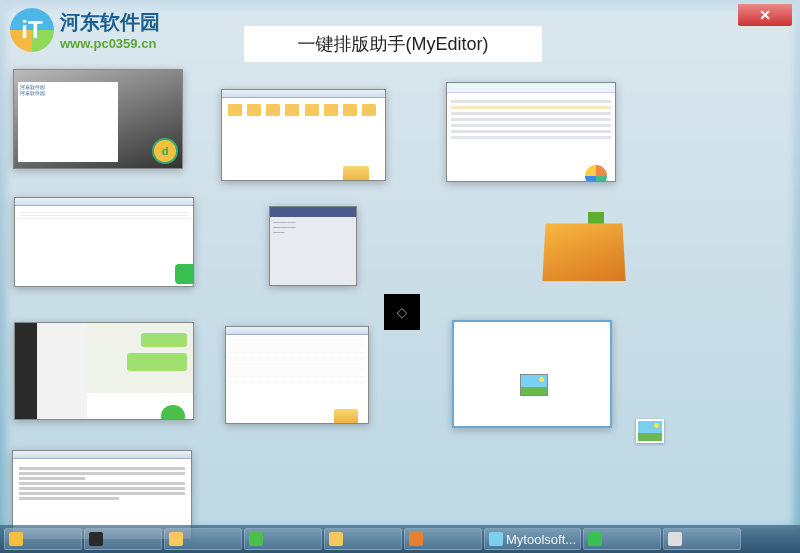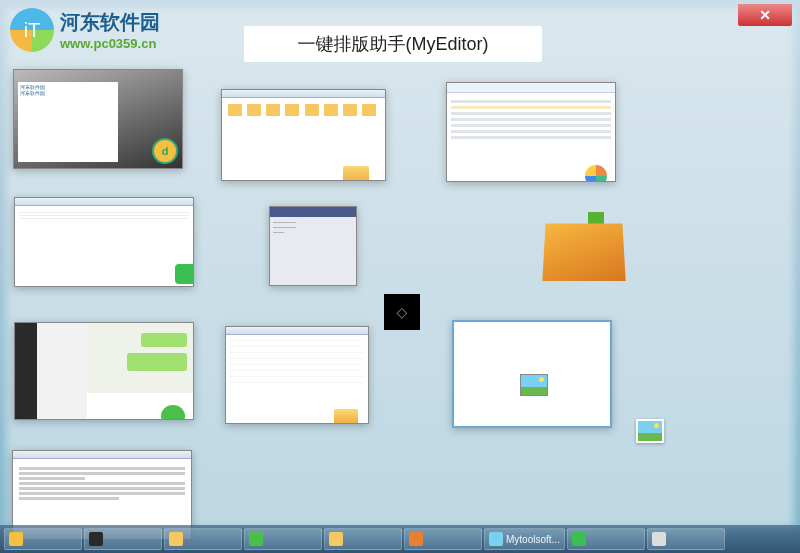--- a/index.html
+++ b/index.html
@@ -29,21 +29,21 @@
   top: 8px; left: 10px;
   display: flex;
   align-items: center;
   gap: 6px;
 }
 .logo-circle {
   width: 44px; height: 44px;
   border-radius: 50%;
   background: conic-gradient(#4db8e8 0 25%, #8ed85a 25% 50%, #f5b942 50% 75%, #4db8e8 75% 100%);
   display: flex; align-items: center; justify-content: center;
-  font-weight: normal; color: #fff; font-size: 20px;
+  font-weight: bold; color: #fff; font-size: 24px;
 }
 .logo-text { display: flex; flex-direction: column; }
 .logo-text .name { color: #1b5f8f; font-size: 20px; font-weight: bold; }
 .logo-text .url { color: #5aa832; font-size: 13px; font-weight: bold; }
 
 .title-banner {
   position: absolute;
   top: 26px; left: 244px;
   width: 298px; height: 36px;
   background: #fff;
@@ -156,21 +156,21 @@
   align-items: center;
   padding: 0 4px;
   gap: 2px;
 }
 .taskbar .tbtn {
   height: 22px;
   min-width: 78px;
   background: linear-gradient(180deg, rgba(180,210,230,0.4), rgba(120,160,190,0.4));
   border: 1px solid rgba(255,255,255,0.2);
   border-radius: 2px;
-  font-size: 10px; color: #f0f4f8;
+  font-size: 13px; color: #f0f4f8;
   display: flex; align-items: center; gap: 3px; padding: 0 4px;
   cursor: pointer;
 }
 .taskbar .tbtn .ti { width: 14px; height: 14px; background: #666; border-radius: 2px; flex-shrink: 0; }
 </style>
 </head>
 <body>
 
 <div class="bg-blur"></div>
 

